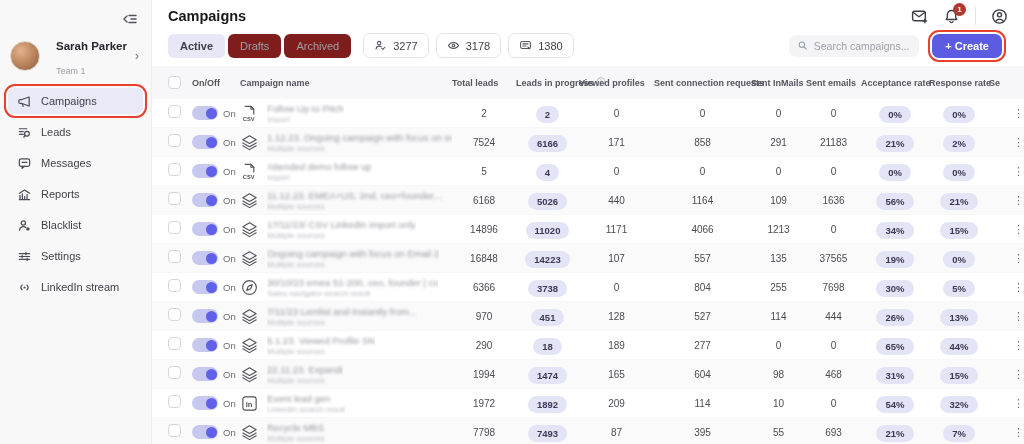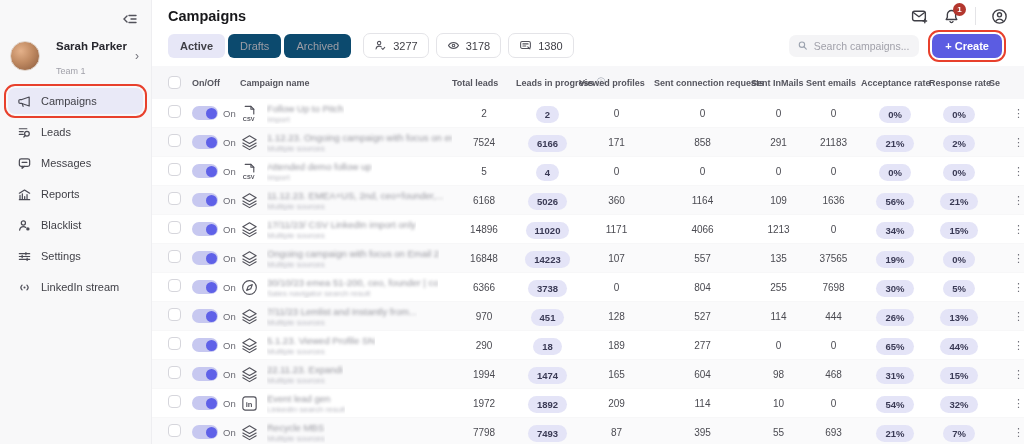--- a/index.html
+++ b/index.html
@@ -35,21 +35,21 @@
   .top-icons svg { width:17px; height:17px; stroke:#3f3f46; fill:none; stroke-width:1.3;
     stroke-linecap:round; stroke-linejoin:round; display:block; }
   .icon-btn { position:relative; cursor:pointer; }
   .badge { position:absolute; top:-5px; right:-6px; min-width:13px; height:13px; border-radius:7px;
     background:#b3372e; color:#fff; font-size:8px; font-weight:700; display:flex;
     align-items:center; justify-content:center; padding:0 3px; }
   .vdiv { width:1px; height:18px; background:#e4e4e7; }
 
   .controls { display:flex; align-items:center; padding:4px 16px 8px 16px; }
   .tabs { display:flex; gap:3px; }
-  .tab { font-size:11px; padding:6px 12px; border-radius:6px; background:#0c4a6e; color:#9d9da5; cursor:pointer; }
+  .tab { font-size:11px; padding:6px 12px; border-radius:6px; background:#7f1d1d; color:#9d9da5; cursor:pointer; }
   .tab.active { background:#e7e7f7; color:#3f3f46; font-weight:600; }
   .chips { display:flex; gap:7px; margin-left:12px; }
   .chip { display:flex; align-items:center; gap:6px; border:1px solid #e4e4e8; border-radius:7px;
     padding:5px 10px; font-size:11px; color:#3f3f46; cursor:pointer; background:#fff; }
   .chip svg { width:13px; height:13px; stroke:#52525b; fill:none; stroke-width:1.3;
     stroke-linecap:round; stroke-linejoin:round; }
   .spacer { flex:1; }
   .search { display:flex; align-items:flex-start; gap:6px; width:130px; background:#f4f4f6;
     border-radius:7px; padding:5px 9px; }
   .search svg { width:11px; height:11px; stroke:#9ca3af; fill:none; stroke-width:1.4; stroke-linecap:round; }
@@ -386,21 +386,21 @@
                 </svg>
 
       </span>
       <span class="name-wrap">
         <span class="cname">11.12.23. EMEA+US, 2nd, ceo+founder,...</span>
         <span class="csource">Multiple sources</span>
       </span>
     </span>
     <span class="cell-num">6168</span>
     <span class="cell-pill"><span class="pill">5026</span></span>
-    <span class="cell-num">360</span>
+    <span class="cell-num">440</span>
     <span class="cell-num">1164</span>
     <span class="cell-num">109</span>
     <span class="cell-num">1636</span>
     <span class="cell-pill"><span class="pill">56%</span></span>
     <span class="cell-pill"><span class="pill">21%</span></span>
     <span class="kebab">⋮</span>
   </div>
 
   <div class="trow">
     <span><span class="checkbox"></span></span>

